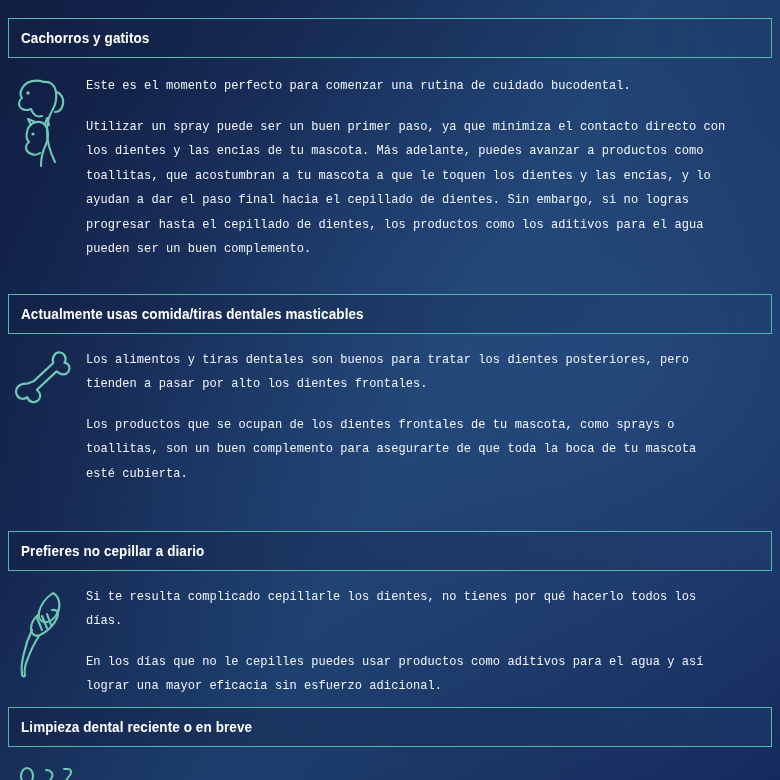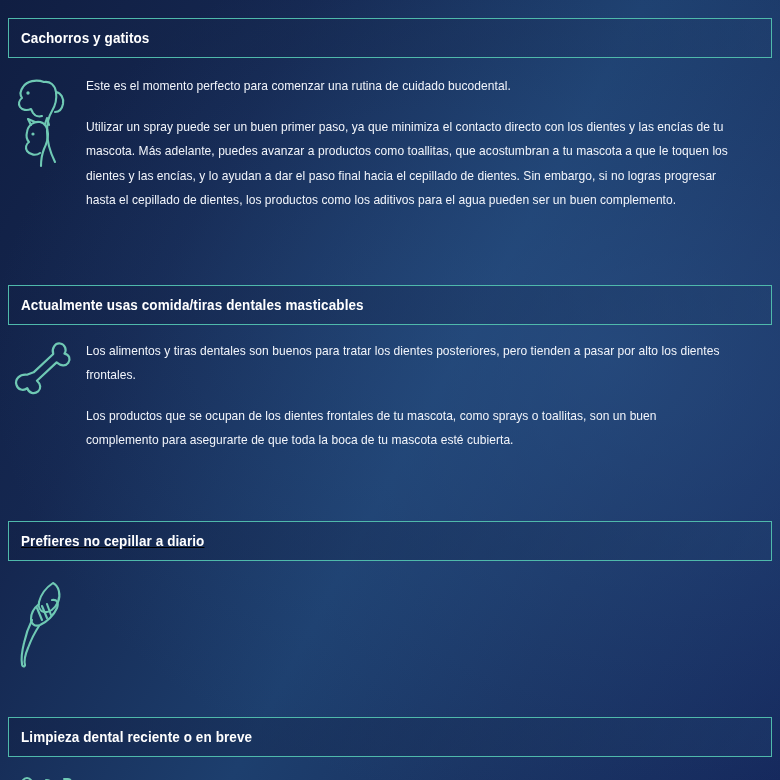--- a/index.html
+++ b/index.html
@@ -10,21 +10,20 @@
     position:relative;
   }
   #page{
     position:absolute;inset:0;
     background:
       radial-gradient(120% 90% at 78% 46%, rgba(45,86,140,0.55) 0%, rgba(45,86,140,0.22) 38%, rgba(45,86,140,0.0) 66%),
       linear-gradient(118deg,#101e42 0%,#16295198 26%,#1d3f6e 54%,#1a3463 74%,#15285c 100%),
       #14265088;
     display:flex;flex-direction:column;
     box-sizing:border-box;
-    gap:40px;
   }
   .section{position:relative;}
 
   
   .hdr{
     margin:0 8px;
     border:1.5px solid #4fb9ab;
     height:40px;
     display:flex;align-items:center;
     padding-left:12px;
@@ -39,20 +38,21 @@
     transform:scaleX(.93);
     transform-origin:left center;
     white-space:nowrap;
   }
 
   
   .body{
     display:flex;
     padding:14px 12px 8px 8px;
     box-sizing:border-box;
+    font-family:Liberation Mono, monospace;
   }
   .icon-col{
     width:78px;min-width:78px;
     display:flex;justify-content:center;
     padding-top:2px;
   }
   .icon-col svg{display:block;}
   .text-col{flex:1;padding-right:6px;}
   .para{
     color:#f2f5fb;
@@ -62,21 +62,21 @@
     transform:scaleX(.955);
     transform-origin:left center;
     margin:0 0 16px 0;
   }
   .para:last-child{margin-bottom:0;}
 
   
   #sec-0 .hdr{margin-top:18px;}
   #sec-0 .body{padding-top:16px;}
   #sec-1 .hdr{margin-top:24px;}
-  #sec-2 .hdr{margin-top:20px;text-decoration:underline;}
+  #sec-2 .hdr{margin-top:36px;}
   #sec-3 .hdr{}
   #sec-3 .body{padding-top:16px;}
 </style>
 </head>
 <body>
 
 <div id="page">
 
   <div class="section" id="sec-0">
     <div class="hdr">
@@ -139,20 +139,24 @@
 
           <path d="M21 31 L26 43"></path>
           <path d="M26 29 L31 41"></path>
           <path d="M31 27 L35 38"></path>
 
           <path d="M16 43 C13 49 10 57 8 66 C6 74 5 81 6 87"></path>
           <path d="M23 49 C19 55 15 63 12 71 C9 78 8 84 9 88"></path>
           <path d="M6 87 C6 90 9 90 9 88"></path>
         </svg>
       </div>
+      <div class="text-col">
+        <p class="para">Si te resulta complicado cepillarle los dientes, no tienes por qué hacerlo todos los días.</p>
+        <p class="para">En los días que no le cepilles puedes usar productos como aditivos para el agua y así lograr una mayor eficacia sin esfuerzo adicional.</p>
+      </div>
     </div>
   </div>
 
   <div class="section" id="sec-3">
     <div class="hdr">
       <span class="hdr-title">Limpieza dental reciente o en breve</span>
     </div>
     <div class="body">
       <div class="icon-col">
         <svg width="62" height="84" viewBox="0 0 62 84" fill="none" stroke="#6fc9b4" stroke-width="2" stroke-linecap="round" stroke-linejoin="round">

